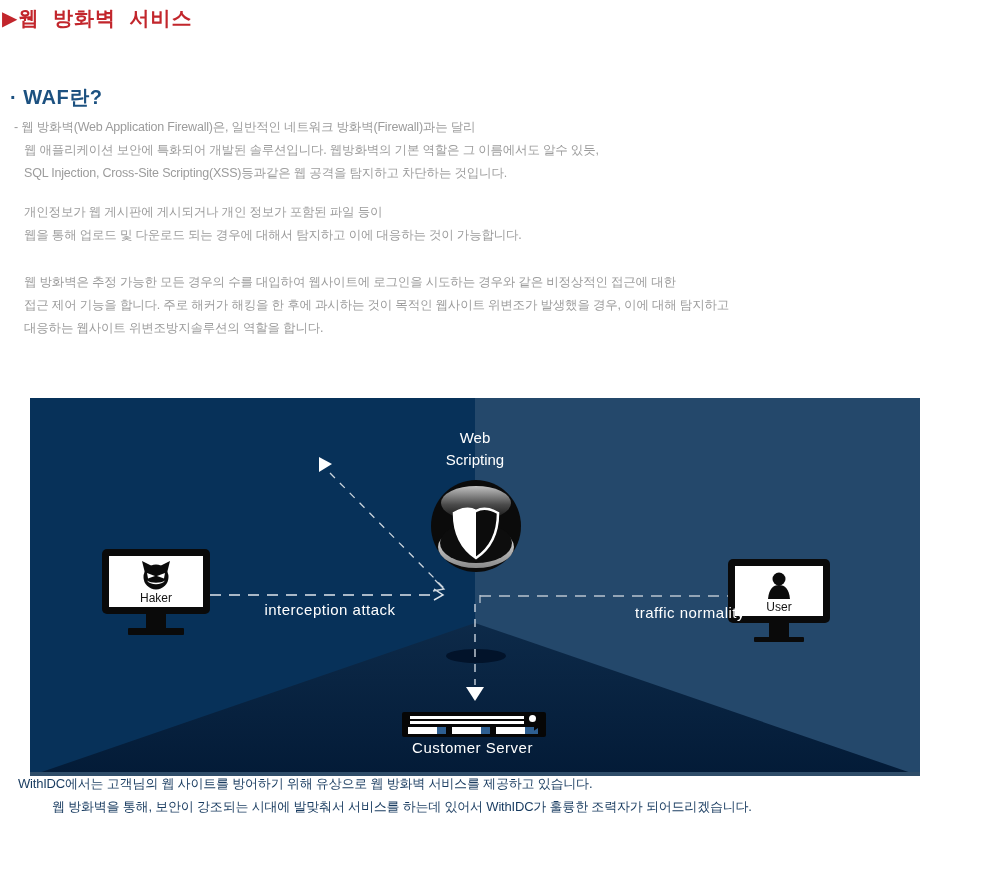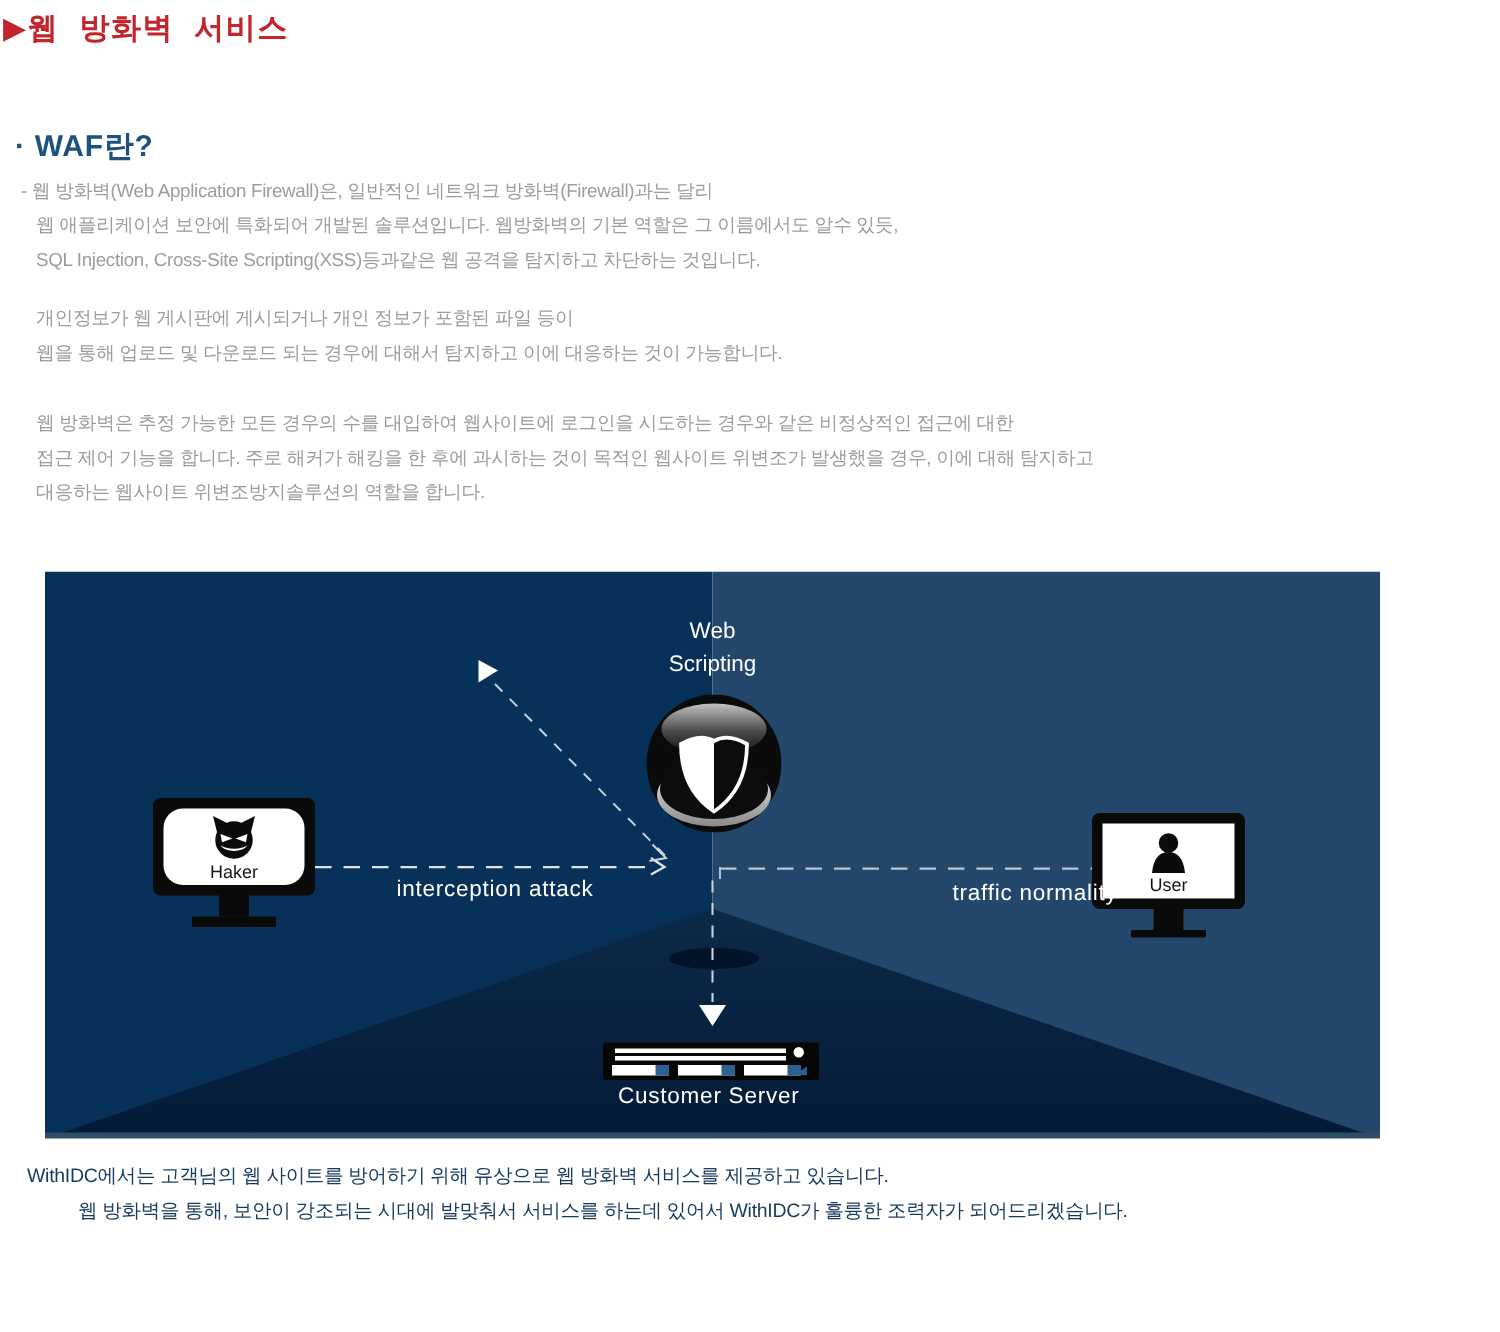--- a/index.html
+++ b/index.html
@@ -10,21 +10,21 @@
               color:#c2262c;letter-spacing:1px;word-spacing:7px;white-space:pre;}
   .waf-heading{position:absolute;left:10px;top:84px;font-size:20px;font-weight:bold;
                color:#1c5180;letter-spacing:0.5px;white-space:pre;}
 
   .para{position:absolute;left:24px;font-size:12.5px;color:#9c9c9c;line-height:23px;
         white-space:pre;letter-spacing:-0.2px;}
   .para1{top:116px;text-indent:-10px;}
   .para2{top:201px;}
   .para3{top:271px;}
 
-  .diagram{position:absolute;left:30px;top:381px;width:890px;height:378px;overflow:hidden;}
+  .diagram{position:absolute;left:30px;top:398px;width:890px;height:378px;overflow:hidden;}
   .bg-left{position:absolute;left:0;top:0;width:445px;height:378px;background:#073159;}
   .bg-right{position:absolute;left:445px;top:0;width:445px;height:378px;background:#24486b;}
   .floor{position:absolute;left:0;top:0;width:890px;height:378px;
          clip-path:polygon(50% 59.5%,0% 100%,100% 100%);
          background:linear-gradient(180deg,#0d2a49 59%,#031b37 100%);}
   .bottom-strip{position:absolute;left:0;bottom:0;width:890px;height:4px;background:#2f4d69;}
   svg.lines{position:absolute;left:0;top:0;}
 
   .fw-label{position:absolute;left:385px;top:29px;width:120px;text-align:center;
             color:#ffffff;font-size:15px;line-height:22px;}
@@ -33,21 +33,21 @@
   .monitor{position:absolute;}
   .m-frame{position:absolute;background:#0a0a0a;border-radius:5px;}
   .m-screen{position:absolute;background:#ffffff;display:flex;flex-direction:column;
             align-items:center;justify-content:flex-end;}
   .m-label{font-size:12px;color:#141414;line-height:14px;padding-bottom:2px;}
   .m-neck{position:absolute;background:#0a0a0a;}
   .m-base{position:absolute;background:#0a0a0a;border-radius:1px;}
 
   .hacker{left:72px;top:151px;width:108px;height:86px;}
   .hacker .m-frame{left:0;top:0;width:108px;height:65px;}
-  .hacker .m-screen{left:7px;top:7px;width:94px;height:51px;border-radius:13px;}
+  .hacker .m-screen{left:7px;top:7px;width:94px;height:51px;}
   .hacker .m-neck{left:44px;top:64px;width:20px;height:15px;}
   .hacker .m-base{left:26px;top:79px;width:56px;height:7px;}
 
   .user{left:698px;top:161px;width:102px;height:82px;}
   .user .m-frame{left:0;top:0;width:102px;height:64px;}
   .user .m-screen{left:7px;top:7px;width:88px;height:50px;}
   .user .m-neck{left:41px;top:63px;width:20px;height:15px;}
   .user .m-base{left:26px;top:78px;width:50px;height:5px;}
 
   .label-attack{position:absolute;left:180px;top:203px;width:240px;text-align:center;

